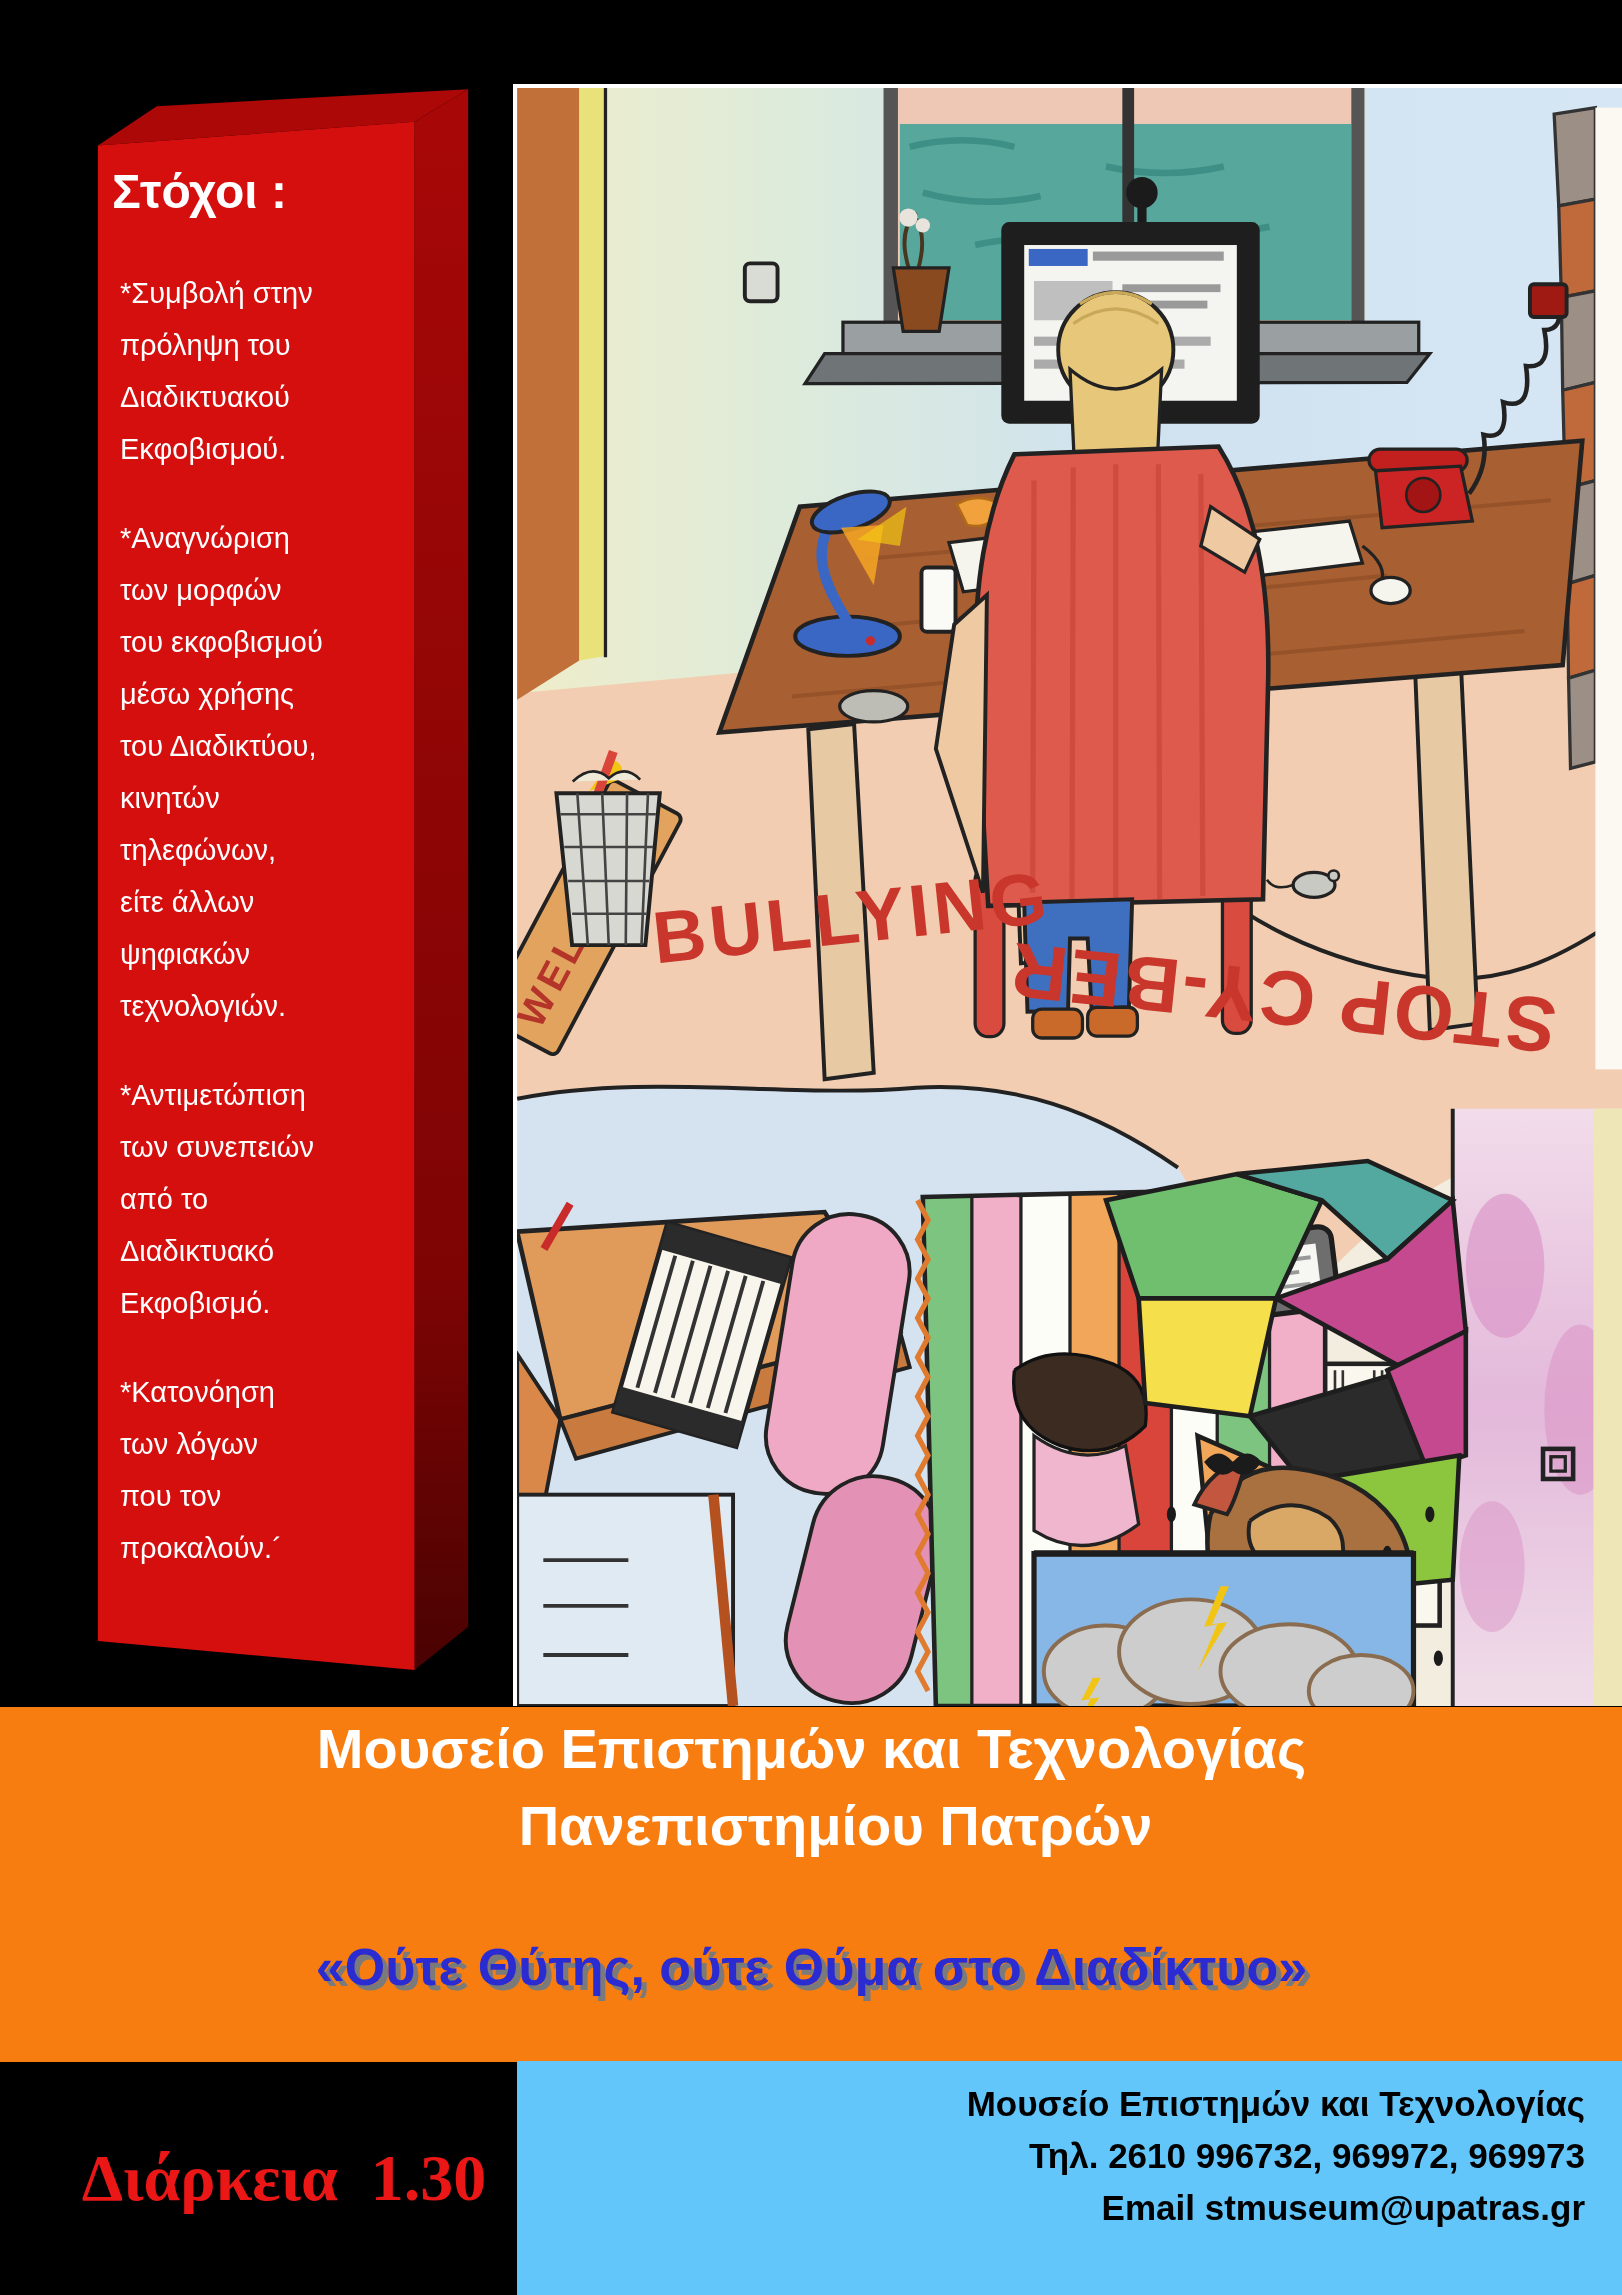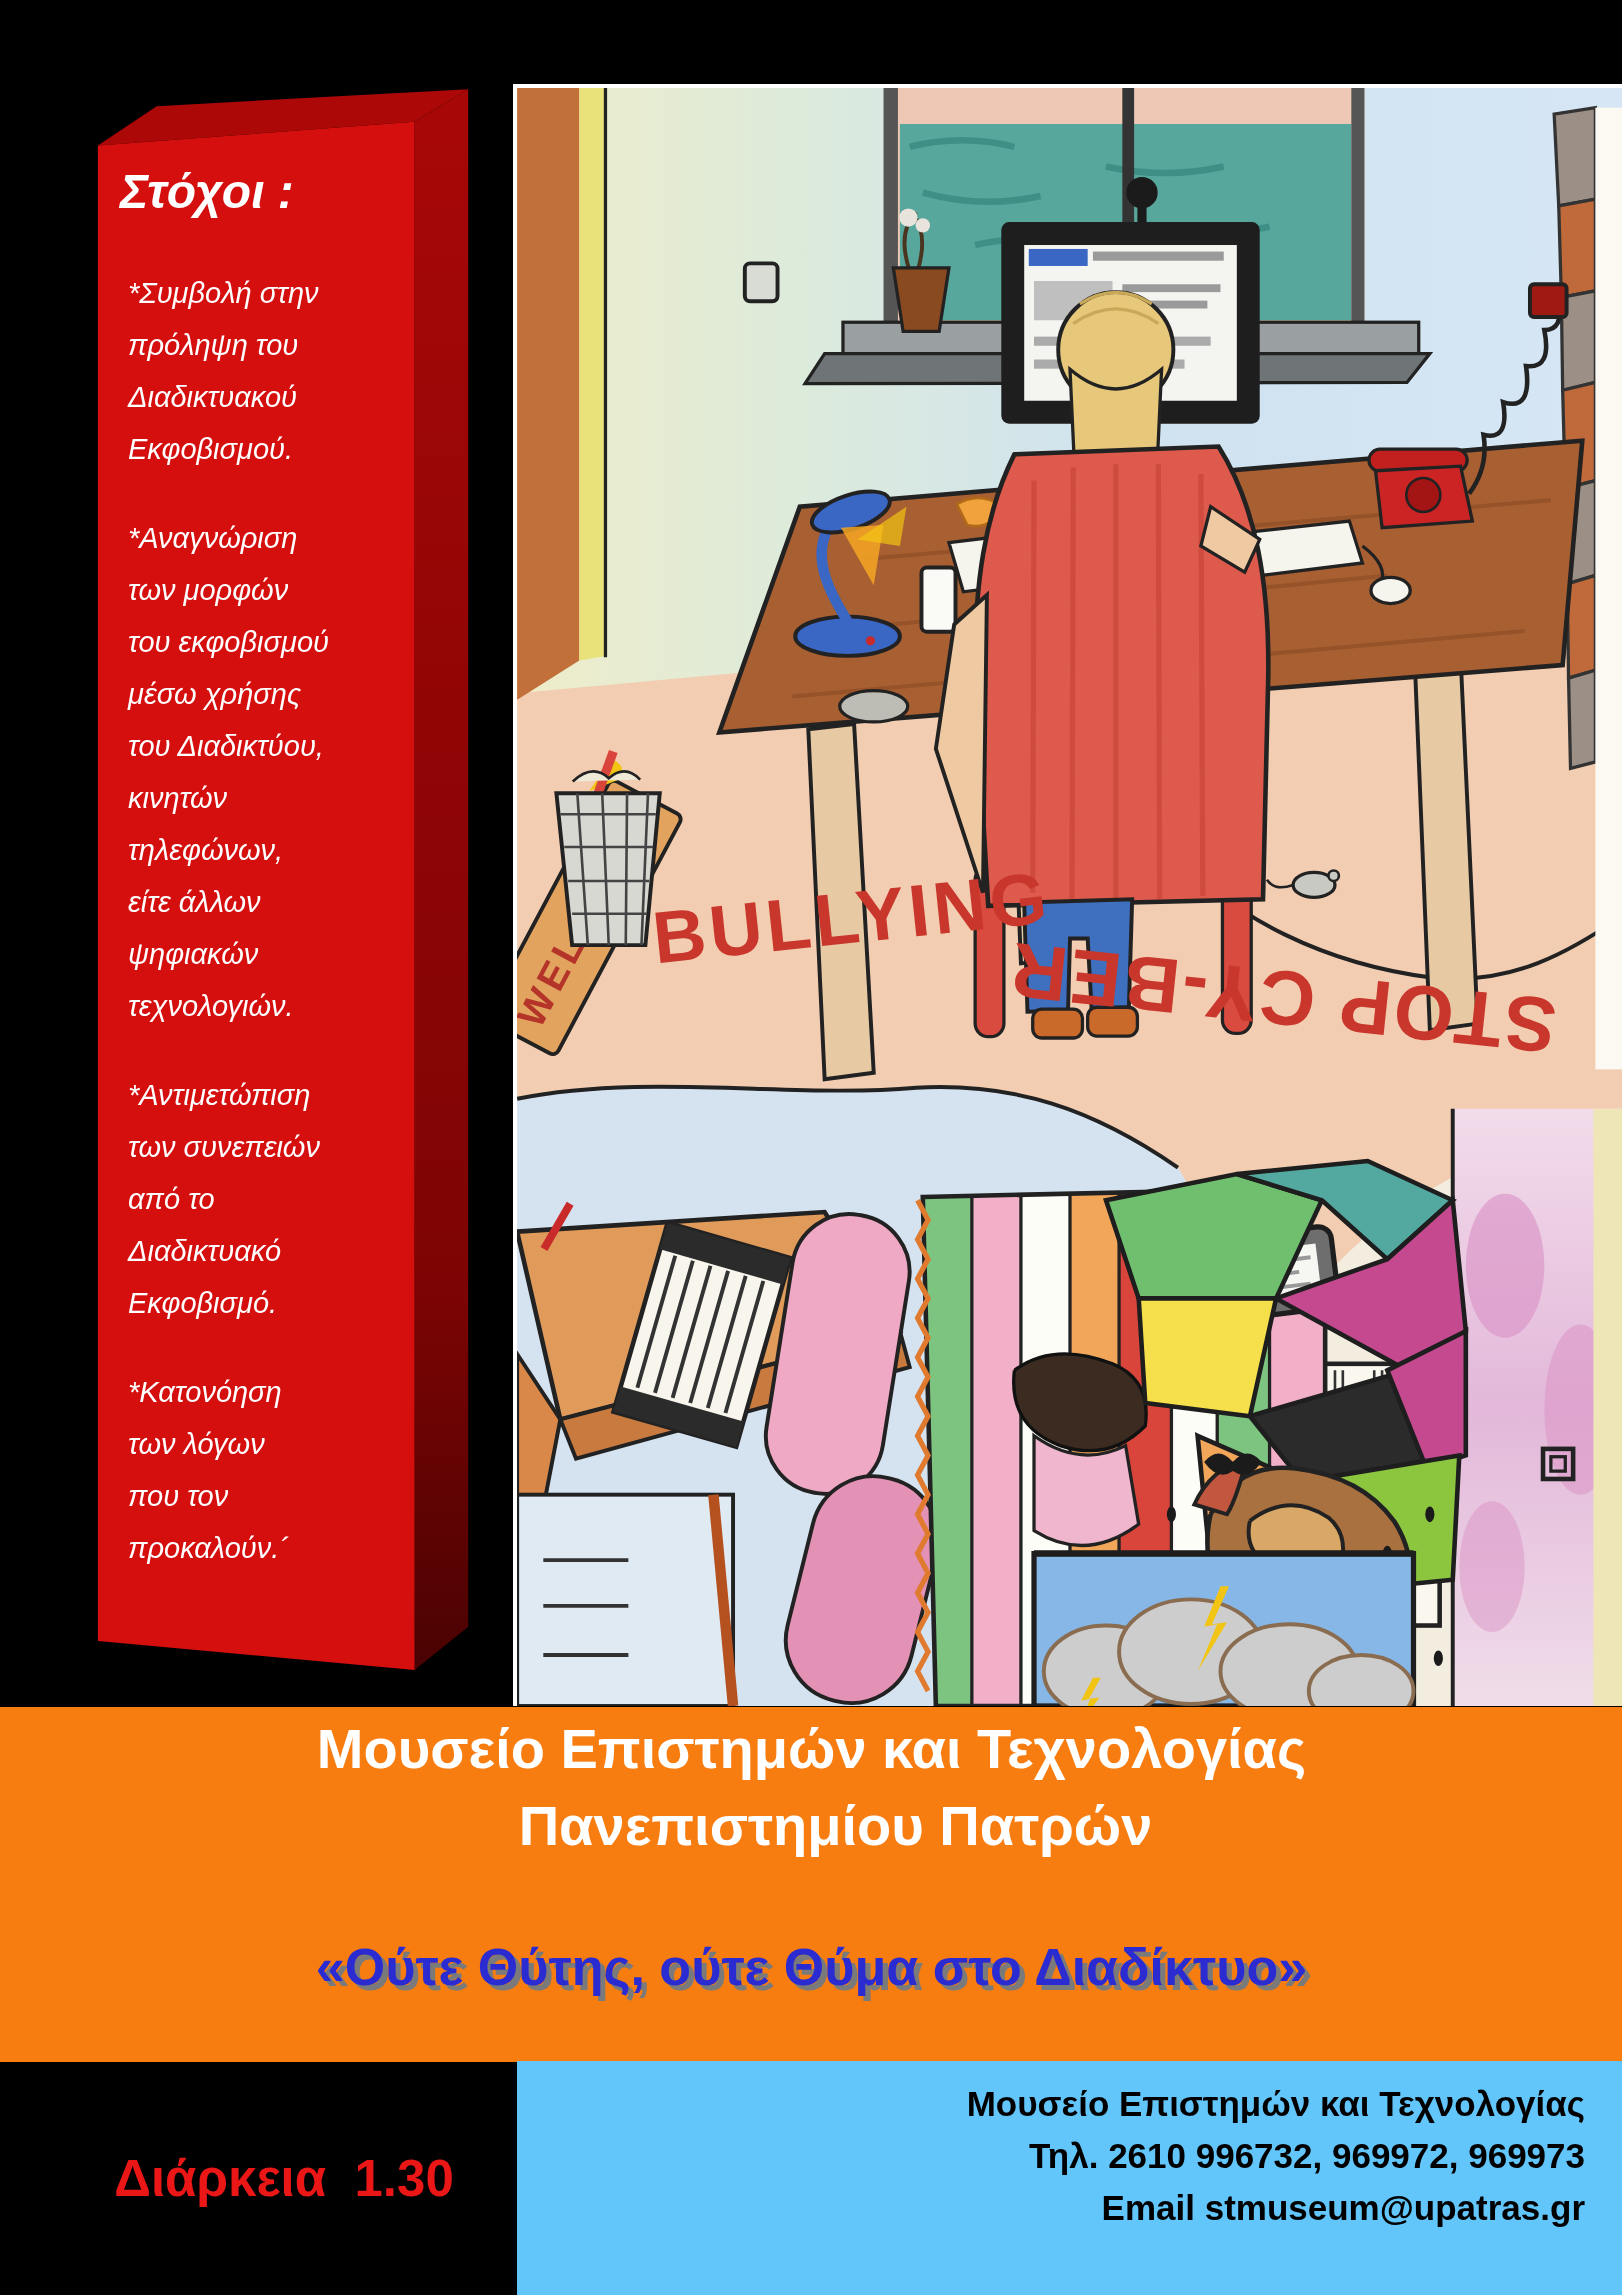--- a/index.html
+++ b/index.html
@@ -5,37 +5,37 @@
   html,body{margin:0;padding:0;background:#222;}
   #page{position:relative;width:1623px;height:2295px;background:#000;overflow:hidden;
         font-family:"Liberation Sans",sans-serif;}
 
   
   #artwork{position:absolute;left:513px;top:84px;width:1110px;height:1622px;background:#fff;}
   #artwork svg{position:absolute;left:3.9px;top:3.9px;}
 
   
   #redbox{position:absolute;left:39px;top:72px;width:458px;height:1636px;}
-  #goals-text{position:absolute;left:120px;top:162px;width:308px;color:#fff;font-style:italic;}
+  #goals-text{position:absolute;left:112px;top:162px;width:308px;color:#fff;}
   #goals-text h2{margin:0 0 46px 0;font-size:48px;line-height:59px;font-weight:bold;}
   #goals-text p{margin:0 0 37px 8px;font-size:29px;line-height:52px;white-space:pre-line;}
 
   
   #banner{position:absolute;left:0;top:1707px;width:1623px;height:355px;background:#F87D11;}
   #banner .line{position:absolute;left:0;right:0;text-align:center;color:#fff;}
   #banner-title1{top:9.2px;font-size:56px;font-weight:bold;}
   #banner-title2{top:86px;font-size:56px;font-weight:bold;padding-left:48px;}
   #banner-subtitle{top:175px;font-size:38px;font-weight:normal;}
   #banner-quote{top:230px;font-size:52px;font-weight:bold;color:#2B2BD2 !important;
                 text-shadow:5.2px 5.2px 0 #7a7a7a;}
 
   
   #duration{position:absolute;left:0;top:2061px;width:568px;height:234px;
             display:flex;align-items:center;justify-content:center;
-            color:#EB1717;font-size:51px;font-weight:bold;white-space:pre;}
+            color:#EB1717;font-size:66px;font-weight:bold;white-space:pre;font-family:Liberation Serif, serif;}
   #info-panel{position:absolute;left:517px;top:2061px;width:1106px;height:234px;
               background:#63C6FA;box-sizing:border-box;padding:17px 38px 0 0;
               text-align:right;color:#000;}
   #info-panel div{font-size:35px;line-height:52px;font-weight:bold;}
 </style>
 </head>
 <body>
 
 <div id="page">
 

